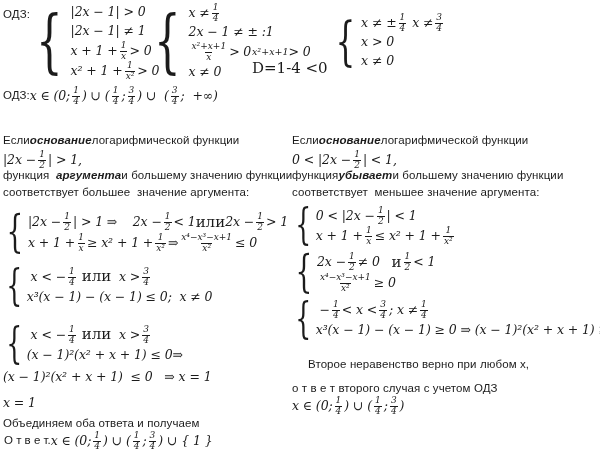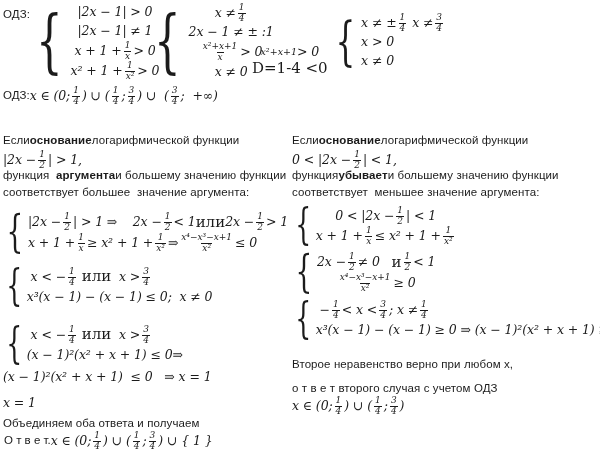--- a/index.html
+++ b/index.html
@@ -3,34 +3,34 @@
 <meta charset="utf-8">
 <style>
   *{box-sizing:border-box;margin:0;padding:0}
   html,body{width:600px;height:458px}
   body{background:#ffffff;color:#1b1b1b;position:relative;overflow:hidden;
        font-family:"Liberation Sans",sans-serif}
   .abs{position:absolute;white-space:nowrap}
   .tline{font-size:11.5px;letter-spacing:.1px;display:flex;align-items:center}
   .ms{font-family:"DejaVu Serif",serif;font-style:italic;font-size:12.5px;letter-spacing:-.1px}
   .rm{font-family:"Liberation Sans",sans-serif;font-style:normal;font-weight:400;font-size:11.5px}
-  .bi{font-family:"Liberation Sans",sans-serif;font-weight:700;font-size:11.5px}
+  .bi{font-family:"Liberation Sans",sans-serif;font-style:italic;font-weight:700;font-size:11.5px}
   .up{font-family:"DejaVu Serif",serif;font-style:normal;font-size:15px}
   .msm{font-family:"DejaVu Serif",serif;font-style:italic;font-size:9.5px}
   .frac{display:inline-flex;flex-direction:column;align-items:center;line-height:1.08;
         font-size:9px;font-family:"DejaVu Serif",serif;font-style:italic;
         vertical-align:middle;margin:0 2px;transform:translateY(1px)}
   .frac .num{padding:0 1px}
   .frac .den{border-top:1px solid #1b1b1b;padding:0 1px}
   .sys{position:absolute;display:flex;align-items:center;white-space:nowrap}
   .brace{font-family:"DejaVu Serif",serif;font-weight:400;line-height:.95;color:#1b1b1b;
          transform:scaleX(.6);transform-origin:center;margin-right:-1px}
   .b70{font-size:70px}.b52{font-size:52px}.b44{font-size:44px}.b42{font-size:42px}
   .col{display:flex;flex-direction:column;justify-content:center}
-  .cc{align-items:center}.cl{align-items:flex-start}
+  .cc{}.cl{align-items:flex-start}
   .sline{min-height:19px;display:flex;align-items:center;white-space:nowrap}
   .tight .sline{min-height:13px}
   .mline{display:flex;align-items:center}
 </style>
 </head>
 <body>
 
 
 
 <div style="display:contents">
@@ -393,21 +393,21 @@
               <span class="num">1</span>
               <span class="den">4</span>
             </span>
           </div>
           <div class="sline">
             <span class="ms">x³(x − 1) − (x − 1) ≥ 0 ⇒ (x − 1)²(x² + x + 1) ≥ 0</span>
           </div>
         </div>
     </div>
 
-    <div class="abs tline" style="left:292px;top:358px">
+    <div class="abs tline" style="left:308px;top:358px">
         <span class="rm">Второе неравенство верно при любом x,</span>
       </div>
     <div class="abs tline" style="left:292px;top:382px">
         <span class="rm">о т в е т второго случая с учетом ОДЗ</span>
       </div>
     <div class="abs mline" style="left:292px;top:395px">
         <span class="ms">x ∈ (0; </span>
         <span class="frac">
           <span class="num">1</span>
           <span class="den">4</span>

